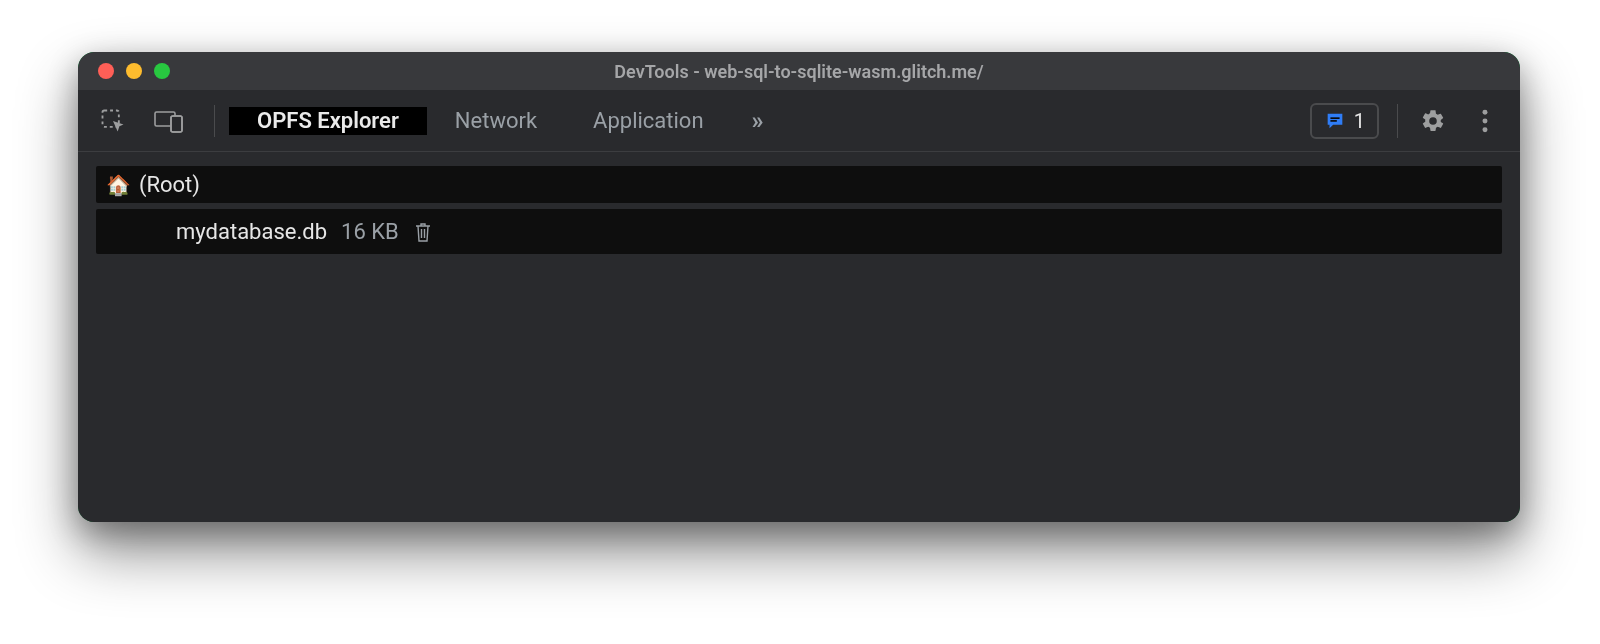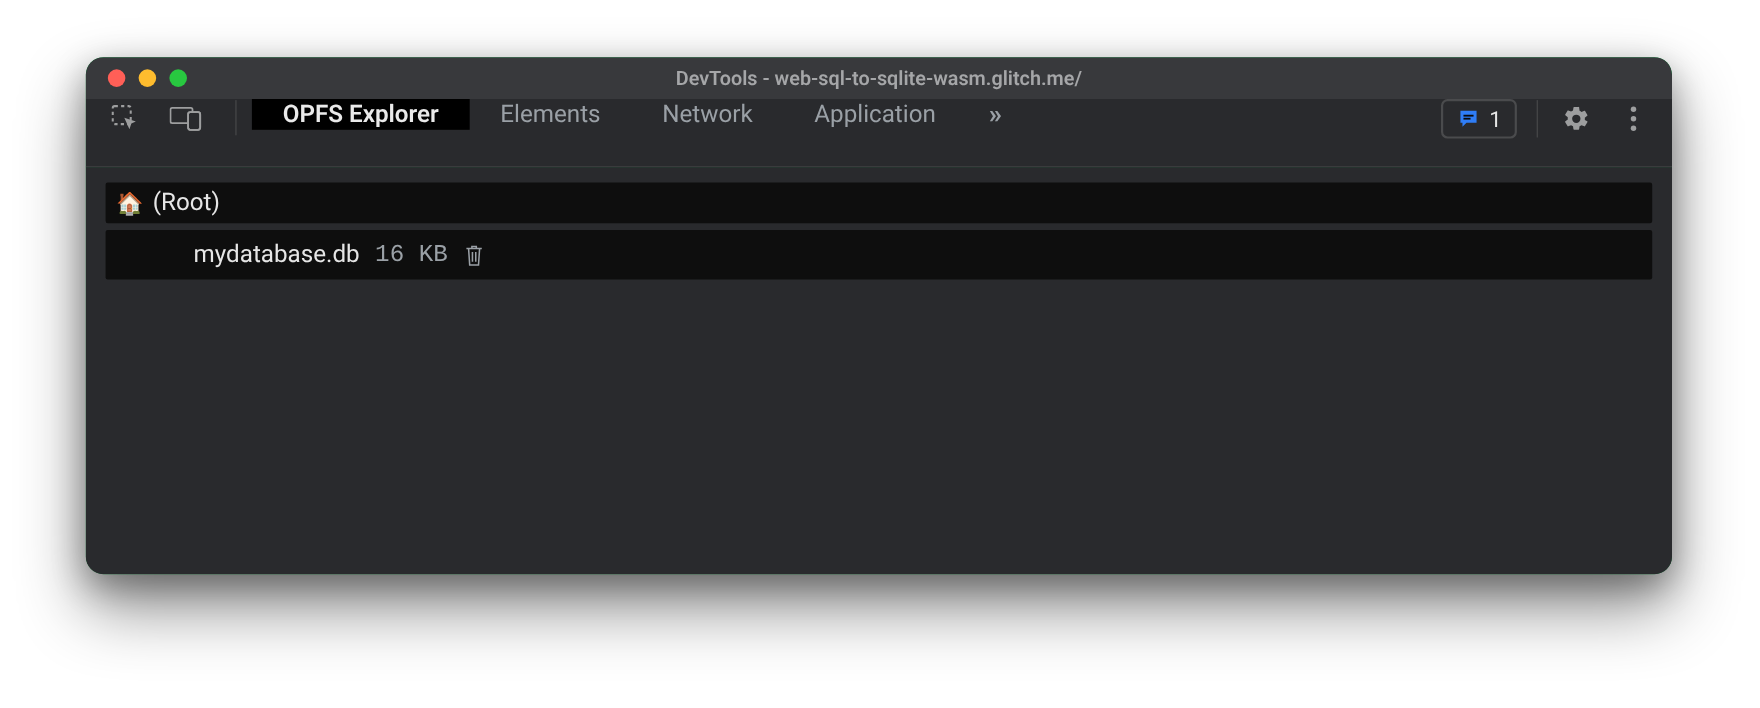--- a/index.html
+++ b/index.html
@@ -52,21 +52,21 @@
     font-size: 18px;
     font-weight: 600;
     pointer-events: none;
   }
   
   .toolbar {
     height: 62px;
     background: #292a2d;
     border-bottom: 1px solid #3c3d40;
     display: flex;
-    align-items: flex-start;
+    align-items: center;
   }
   .toolbar-left {
     display: flex;
     align-items: center;
     padding: 0 12px 0 18px;
     gap: 22px;
   }
   .icon-btn {
     width: 34px; height: 34px;
     display: flex; align-items: center; justify-content: center;
@@ -137,21 +137,21 @@
   .house-icon { font-size:20px; line-height:1; }
   .file-row {
     margin-top: 6px;
     background:#0e0e0e;
     padding: 10px 26px 10px 80px;
     display:flex; align-items:center; gap:14px;
     font-size: 22px;
     border-radius:2px;
   }
   .file-name { color:#e6e6e6; }
-  .file-size { color:#9aa0a6;font-family:Liberation Mono, monospace; }
+  .file-size { color:#9aa0a6; }
   .trash-btn {
     color:#9aa0a6;
     cursor:pointer;
     display:flex; align-items:center;
   }
   svg { display:block; }
 </style>
 </head>
 <body>
 
@@ -179,21 +179,20 @@
           <rect x="1" y="3" width="20" height="14" rx="1.5"></rect>
           <rect x="17" y="7" width="11" height="16" rx="2" fill="#292a2d"></rect>
           <rect x="17" y="7" width="11" height="16" rx="2"></rect>
         </svg>
       </div>
       <div class="vsep"></div>
     </div>
 
     <div class="tabs">
       <div class="tab active">OPFS Explorer</div>
-      <div class="tab">Elements</div>
       <div class="tab">Network</div>
       <div class="tab">Application</div>
       <div class="tabs-more">»</div>
     </div>
 
     <div class="toolbar-right">
       <div class="issues-pill">
         <span>
           <svg width="22" height="22" viewBox="0 0 24 24" fill="#2f7df6">
             <path d="M4 4h16v12H10l-4 4v-4H4z"></path>

